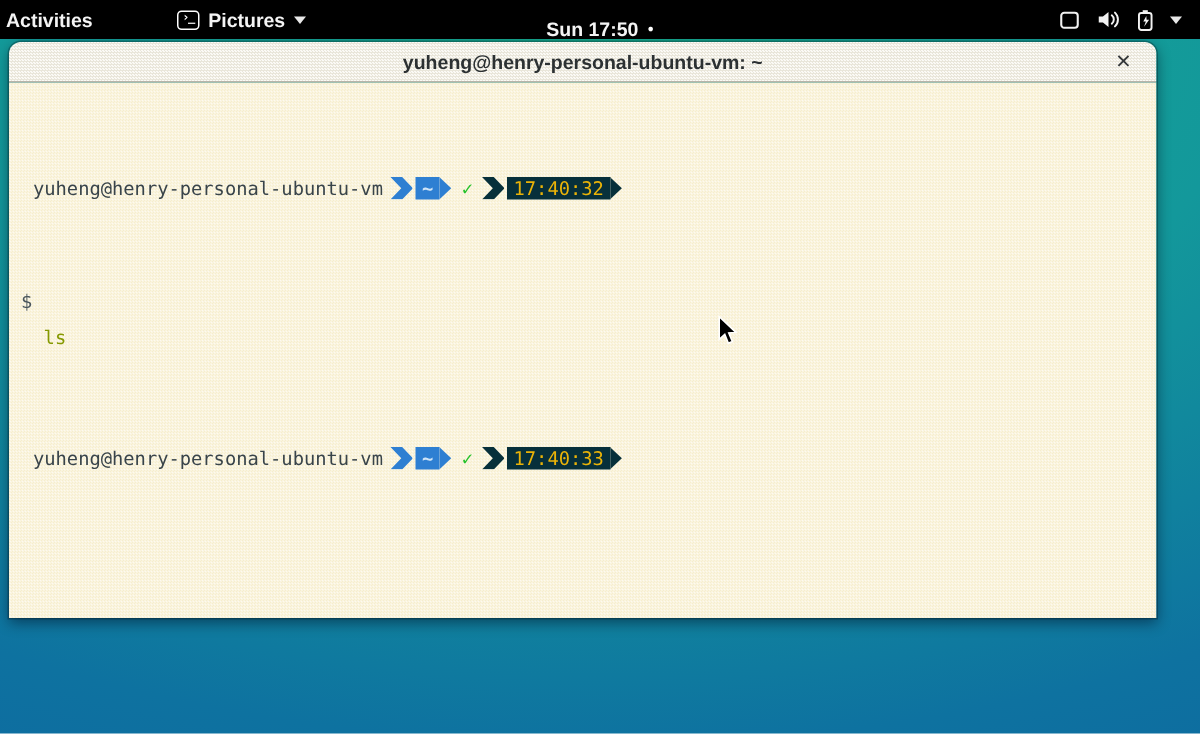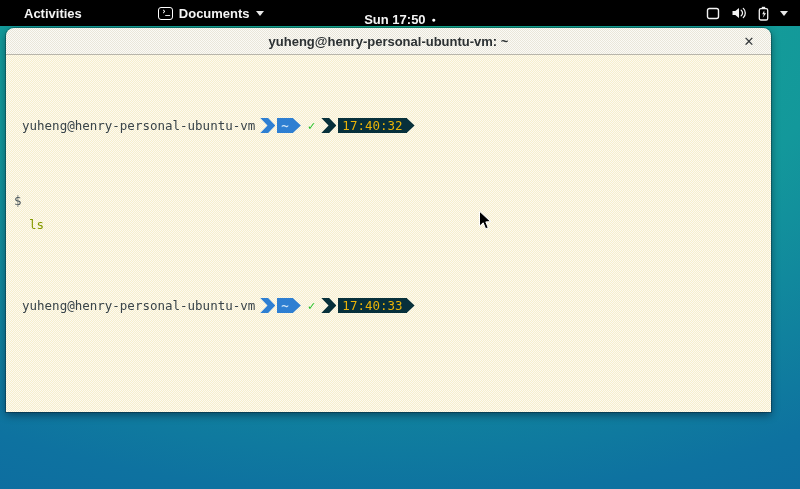--- a/index.html
+++ b/index.html
@@ -11,21 +11,21 @@
   }
 
   
   .top-bar {
     position:absolute; top:0; left:0; width:800px; height:26px;
     background:#000; color:#f4f4f4; z-index:30;
     display:flex; align-items:center; justify-content:space-between;
     font-size:13px; font-weight:700;
   }
   .tb-left { display:flex; align-items:center; height:100%; }
-  .tb-activities { padding:0 24px; height:100%; display:flex; align-items:center; cursor:default; }
+  .tb-activities { padding:0 4px; height:100%; display:flex; align-items:center; cursor:default; }
   .tb-appmenu { display:flex; align-items:center; gap:6px; padding:0 10px; height:100%; margin-left:42px; }
   .term-glyph {
     width:15px; height:13px; border:1px solid #fff; border-radius:3px;
     font-family:"DejaVu Sans Mono", monospace; font-size:8px; line-height:10px;
     display:inline-flex; align-items:center; justify-content:center; color:#fff; font-weight:700;
     letter-spacing:-1px; padding-bottom:2px;
   }
   .caret-down { width:0; height:0; border-left:4px solid transparent; border-right:4px solid transparent; border-top:5px solid #e8e8e8; display:inline-block; }
   .tb-center { position:absolute; left:0; right:0; top:0; height:39px; display:flex; align-items:center; justify-content:center; gap:6px; pointer-events:none; }
   .tb-clock { pointer-events:auto; }
@@ -88,21 +88,21 @@
 </head>
 <body>
 
 <div class="top-bar">
   <div class="tb-left">
     <div class="tb-activities">
       <span>Activities</span>
     </div>
     <div class="tb-appmenu">
       <span class="term-glyph">›_</span>
-      <span>Documents</span>
+      <span>Pictures</span>
       <span class="caret-down"></span>
     </div>
   </div>
 
   <div class="tb-center">
     <span class="tb-clock">Sun 17:50</span>
     <span class="notif-dot">●</span>
   </div>
 
   <div class="tb-right">

